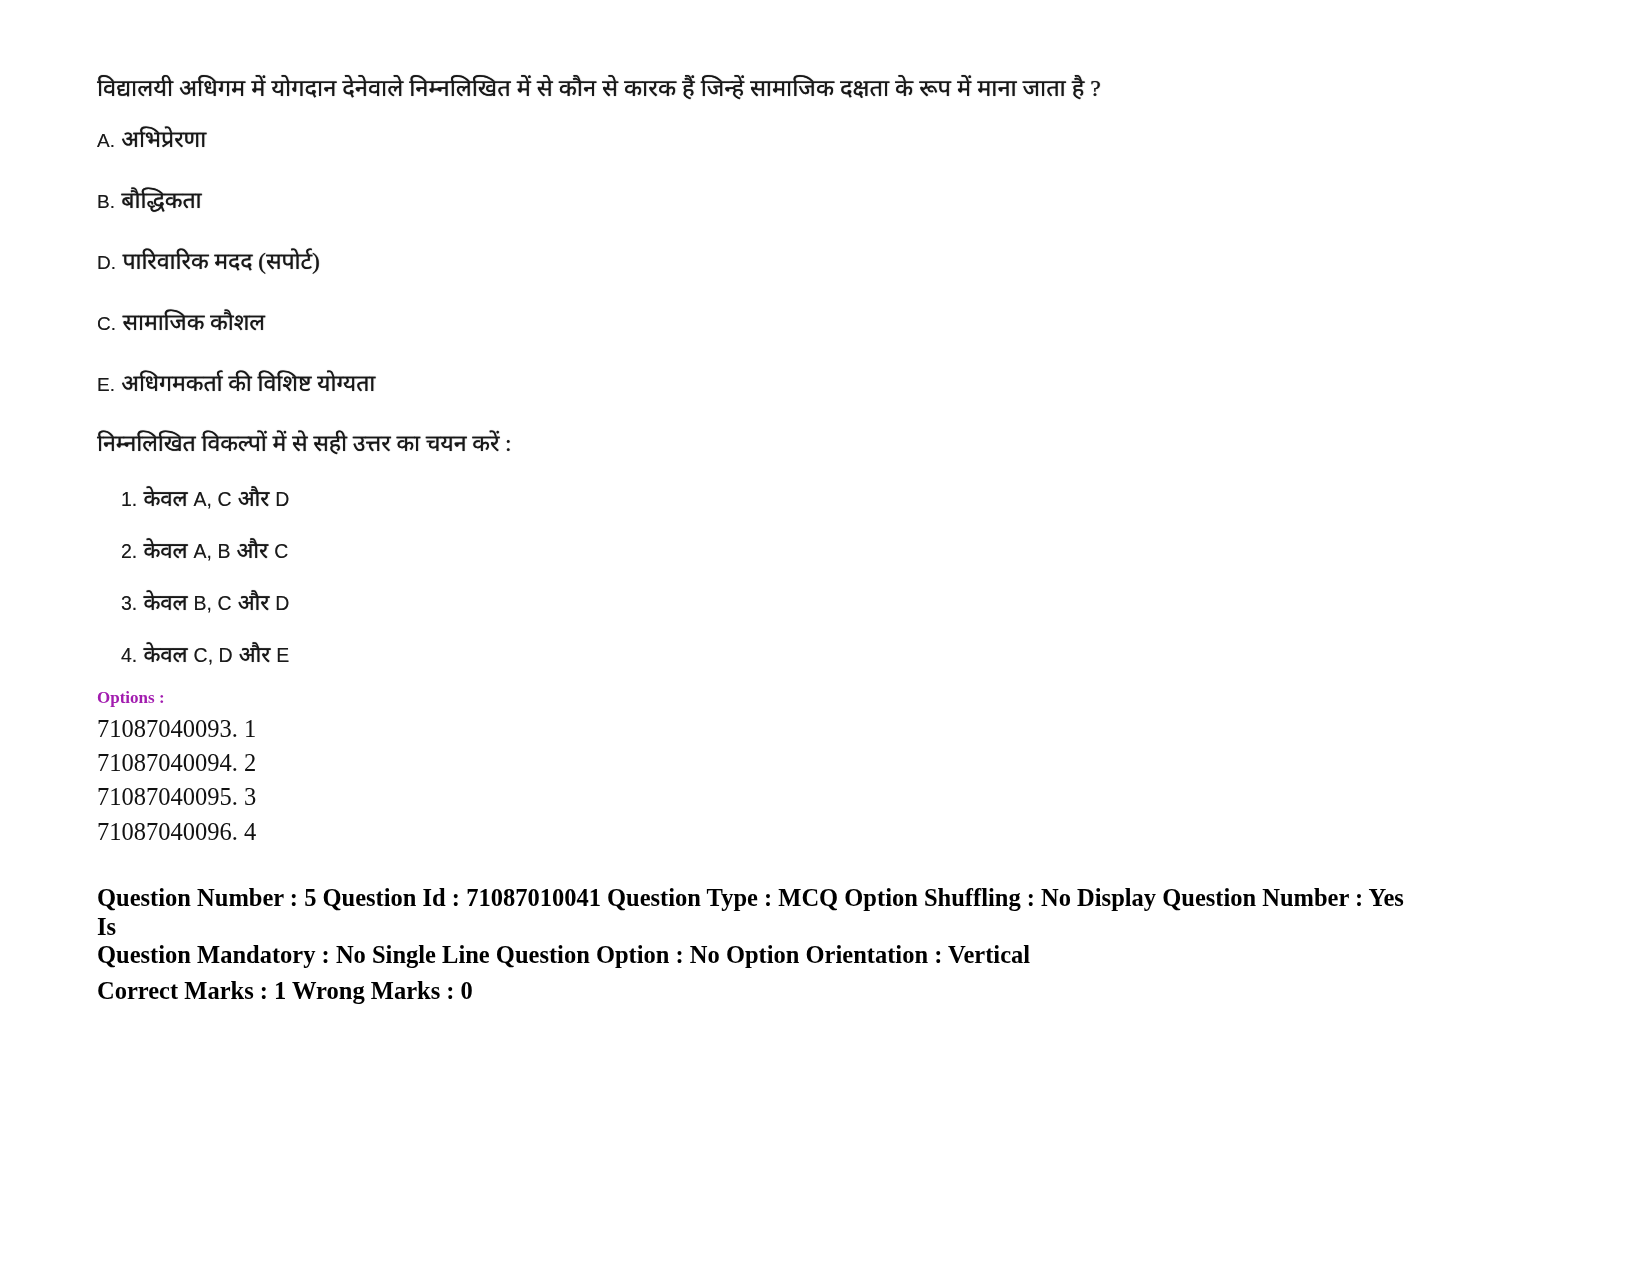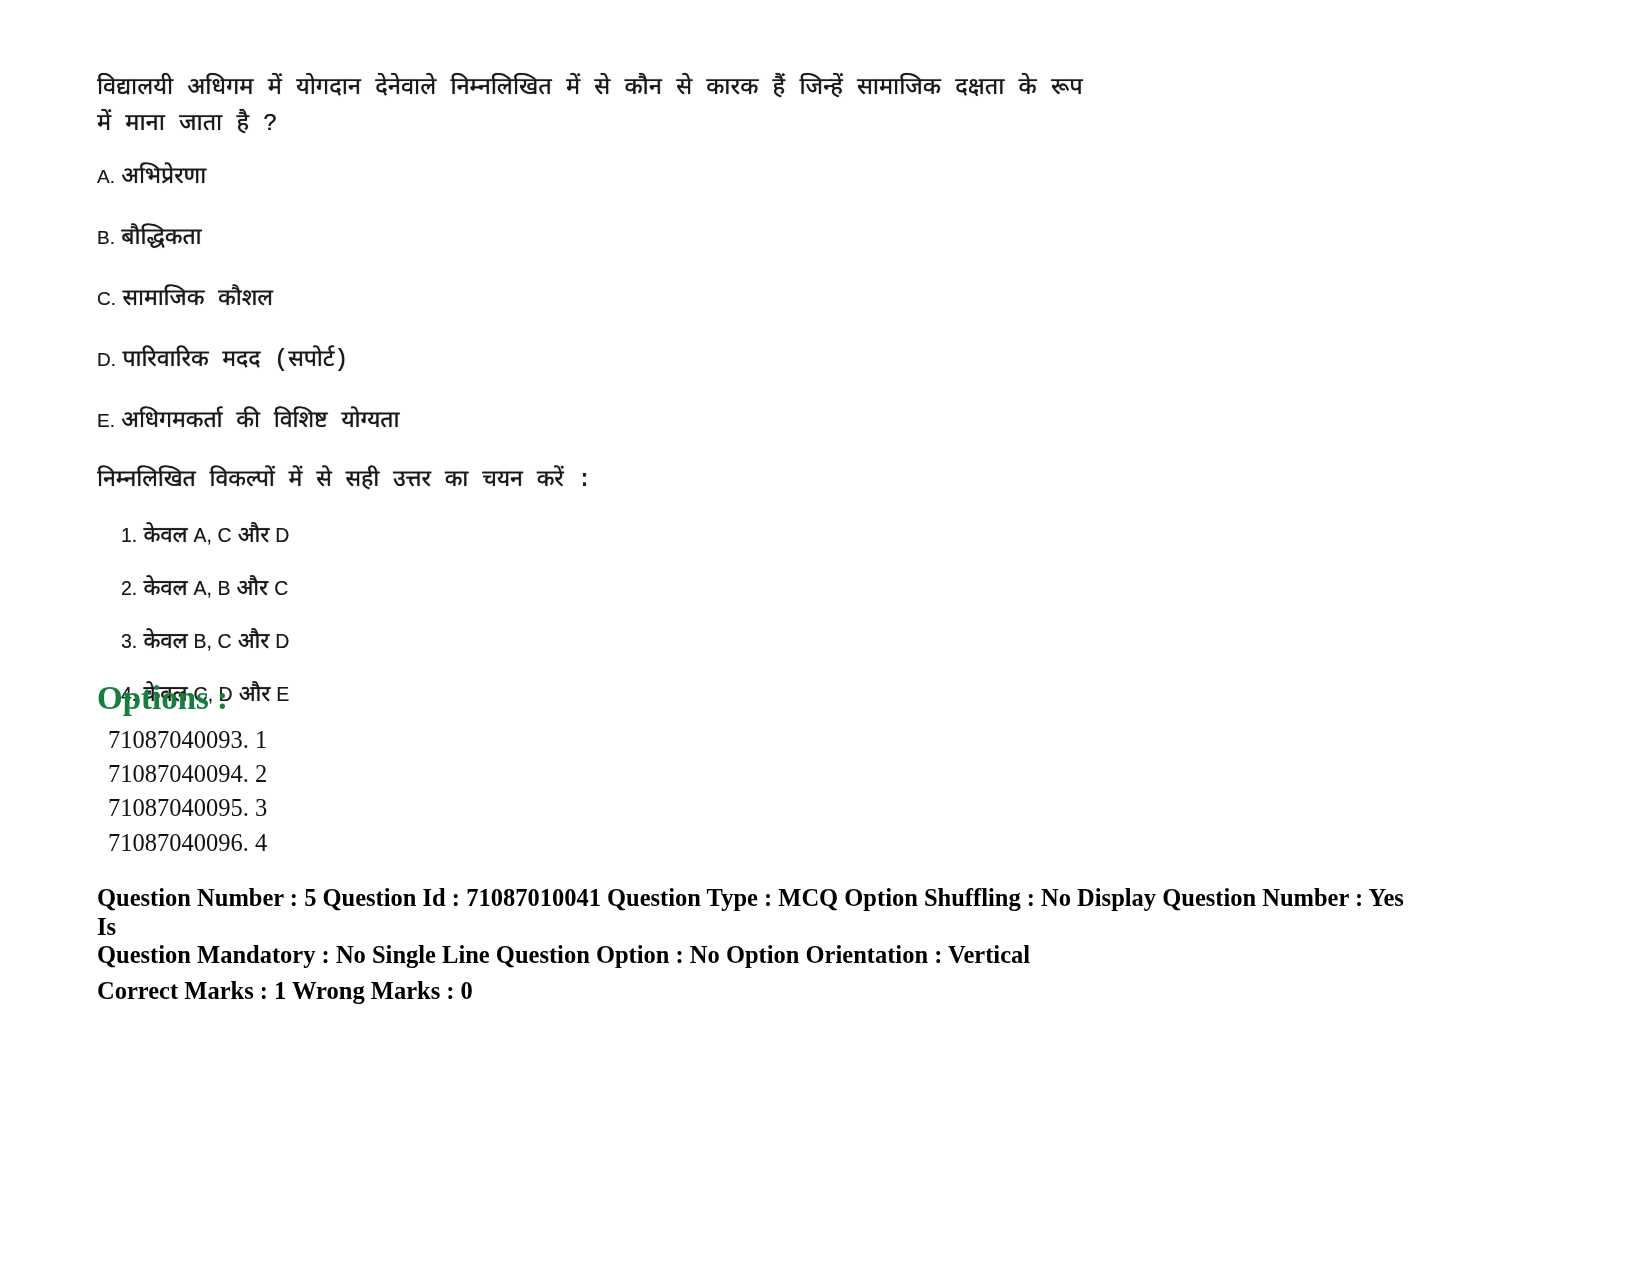--- a/index.html
+++ b/index.html
@@ -27,21 +27,21 @@
     position: absolute;
     left: 97px;
     top: 70px;
     width: 1080px;
     font-family: "Liberation Sans", sans-serif;
     color: #1a1a1a;
   }
 
   .scan .hi {
     
-    font-family: Liberation Mono, monospace;
+    font-family: Liberation Serif, serif;
     color: #222222;
     text-shadow: 0 0 0.7px rgba(0,0,0,0.55), 0.4px 0.3px 0.9px rgba(40,40,40,0.35);
     filter: contrast(1.12) saturate(0);
     -webkit-font-smoothing: antialiased;
   }
 
   .q-stem {
     font-size: 23.5px;
     line-height: 36px;
     letter-spacing: 0.1px;
@@ -84,34 +84,34 @@
     text-shadow: 0 0 0.6px rgba(0,0,0,0.45);
   }
 
   
   .options-head {
     position: absolute;
     left: 97px;
     top: 681px;
     font-family: "Liberation Serif", serif;
     font-weight: bold;
-    font-size: 33px;
+    font-size: 17px;
     line-height: 34px;
-    color: #15803d;
+    color: #a21caf;
   }
 
   .option-ids {
     position: absolute;
     left: 97px;
     top: 712px;
     font-family: "Liberation Serif", serif;
     font-size: 24.5px;
     line-height: 34.2px;
     color: #111111;
-    margin: 11px;
+    margin: 0;
     padding: 0;
     list-style: none;
   }
   .option-ids li { white-space: pre; }
 
   .meta {
     position: absolute;
     left: 97px;
     top: 884px;
     width: 1330px;
@@ -137,27 +137,27 @@
       <span class="lbl">A.</span>
       <span class="hi">अभिप्रेरणा</span>
     </p>
 
     <p class="opt-line">
       <span class="lbl">B.</span>
       <span class="hi">बौद्धिकता</span>
     </p>
 
     <p class="opt-line">
+      <span class="lbl">D.</span>
+      <span class="hi">पारिवारिक मदद (सपोर्ट)</span>
+    </p>
+
+    <p class="opt-line">
       <span class="lbl">C.</span>
       <span class="hi">सामाजिक कौशल</span>
-    </p>
-
-    <p class="opt-line">
-      <span class="lbl">D.</span>
-      <span class="hi">पारिवारिक मदद (सपोर्ट)</span>
     </p>
 
     <p class="opt-line">
       <span class="lbl">E.</span>
       <span class="hi">अधिगमकर्ता की विशिष्ट योग्यता</span>
     </p>
 
     <p class="instruct hi">निम्नलिखित विकल्पों में से सही उत्तर का चयन करें :</p>
 
     <ul class="choices">

